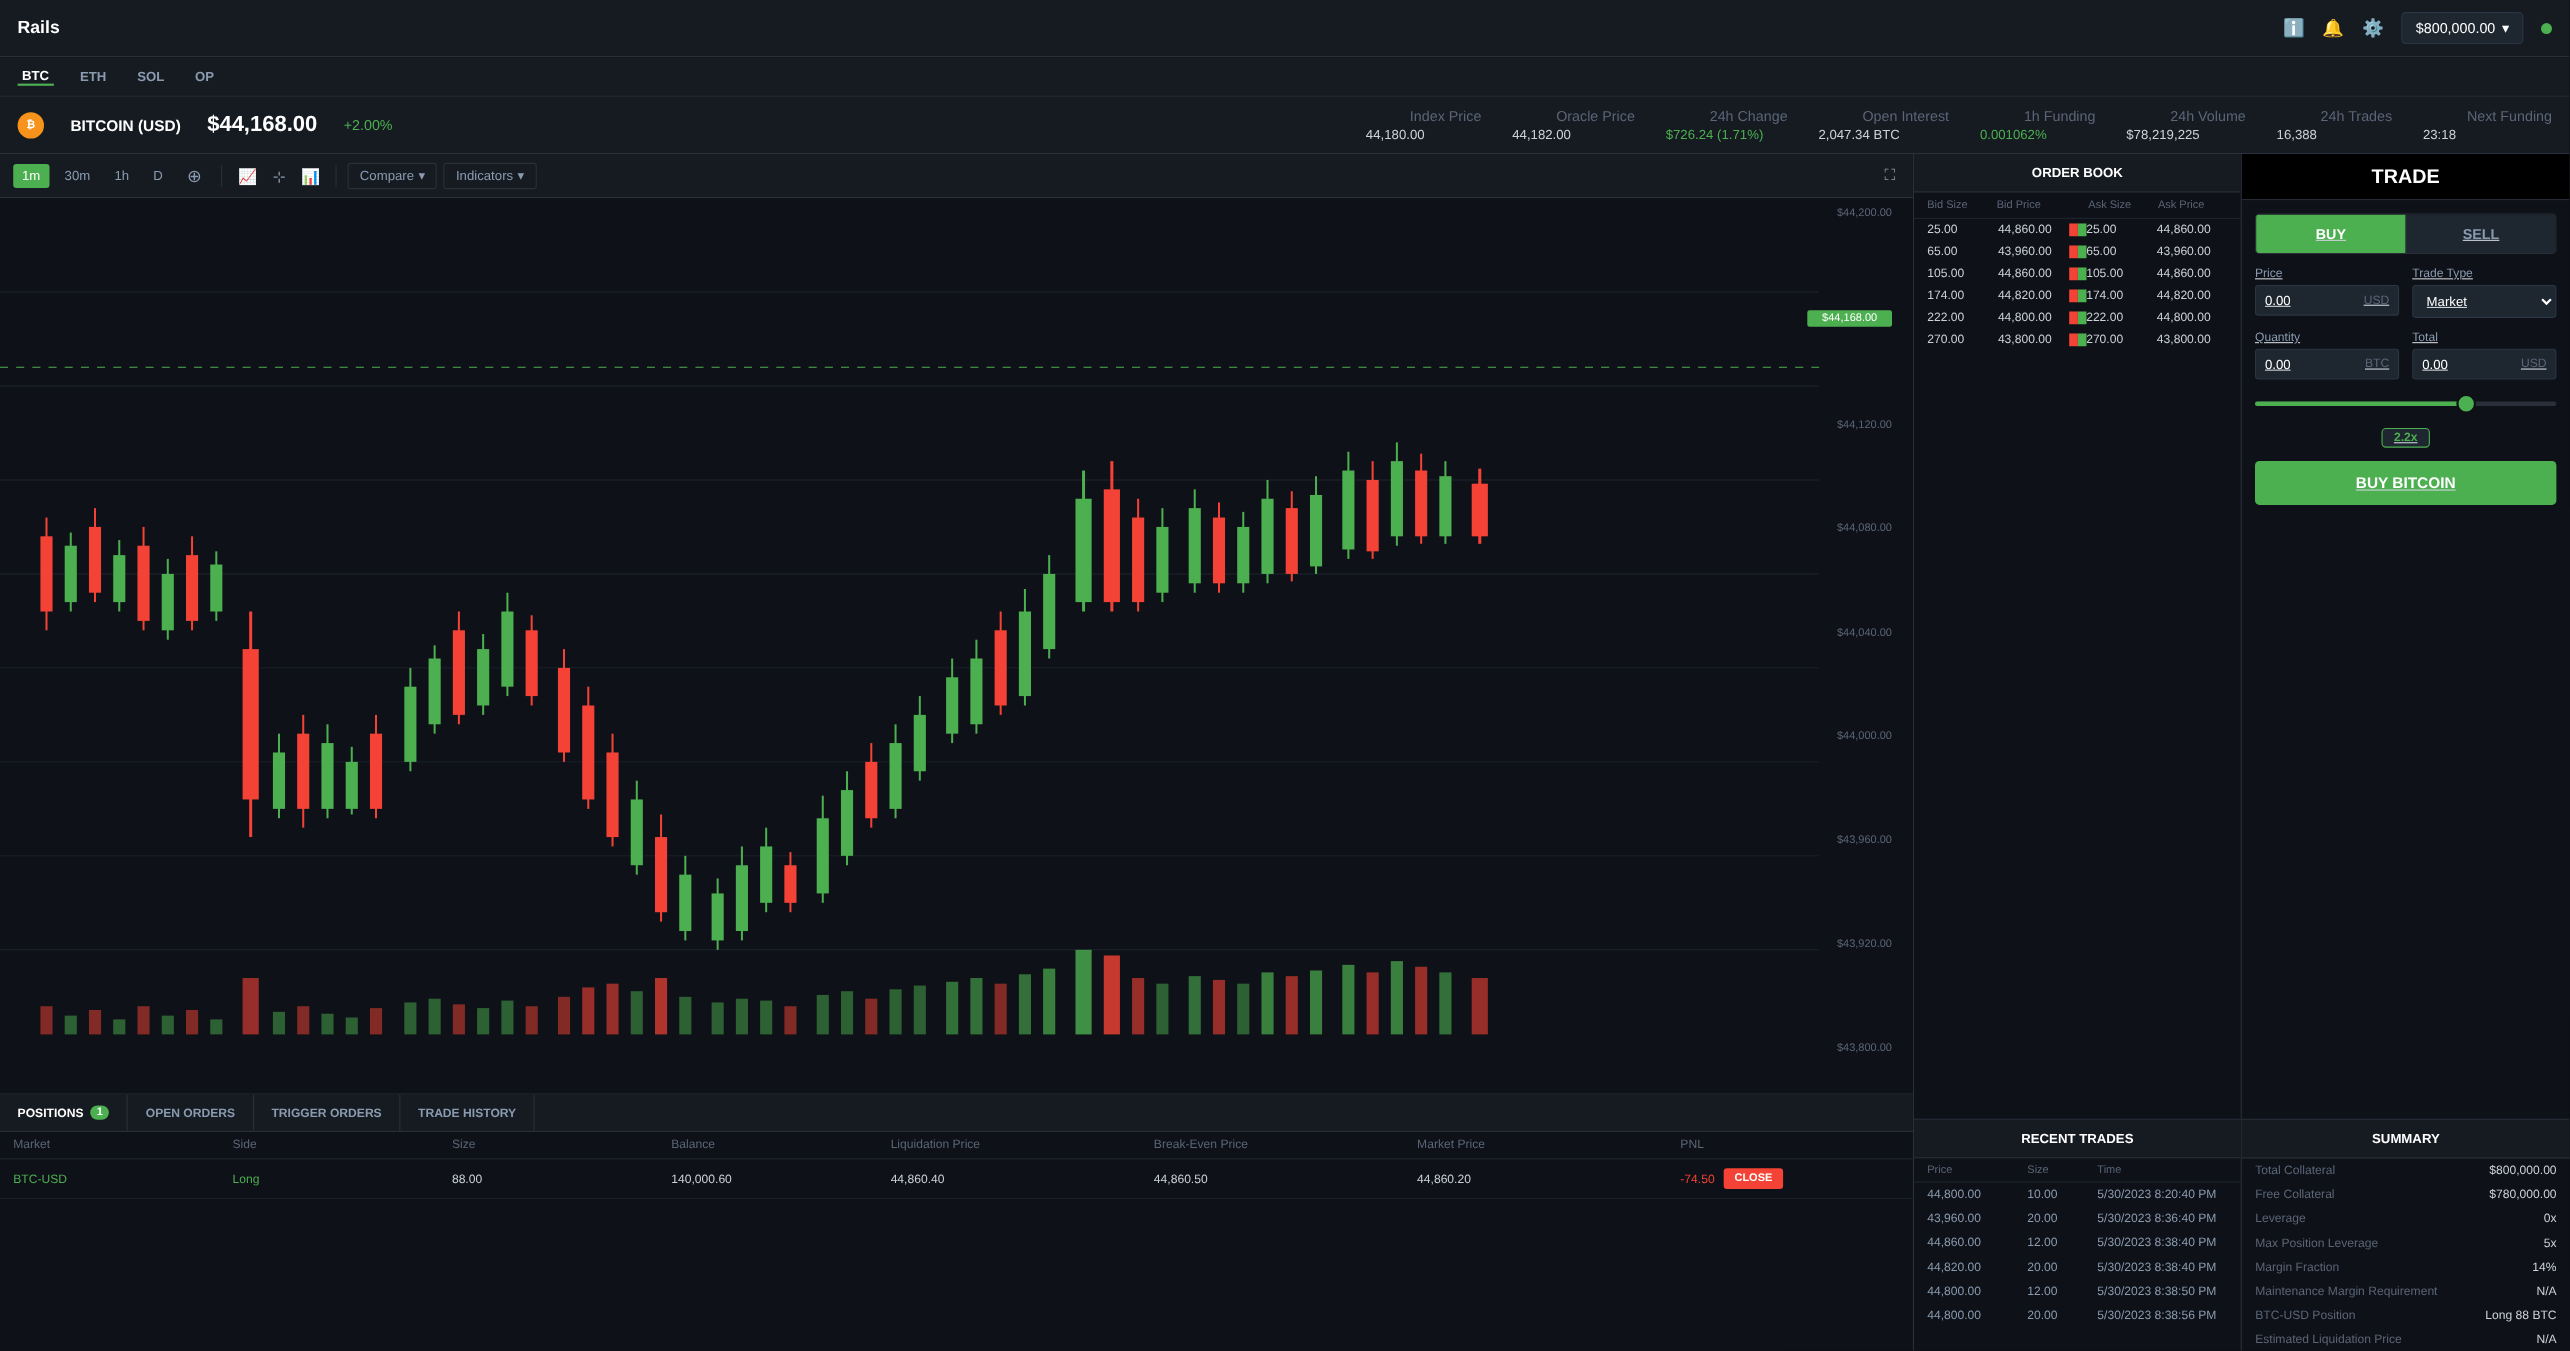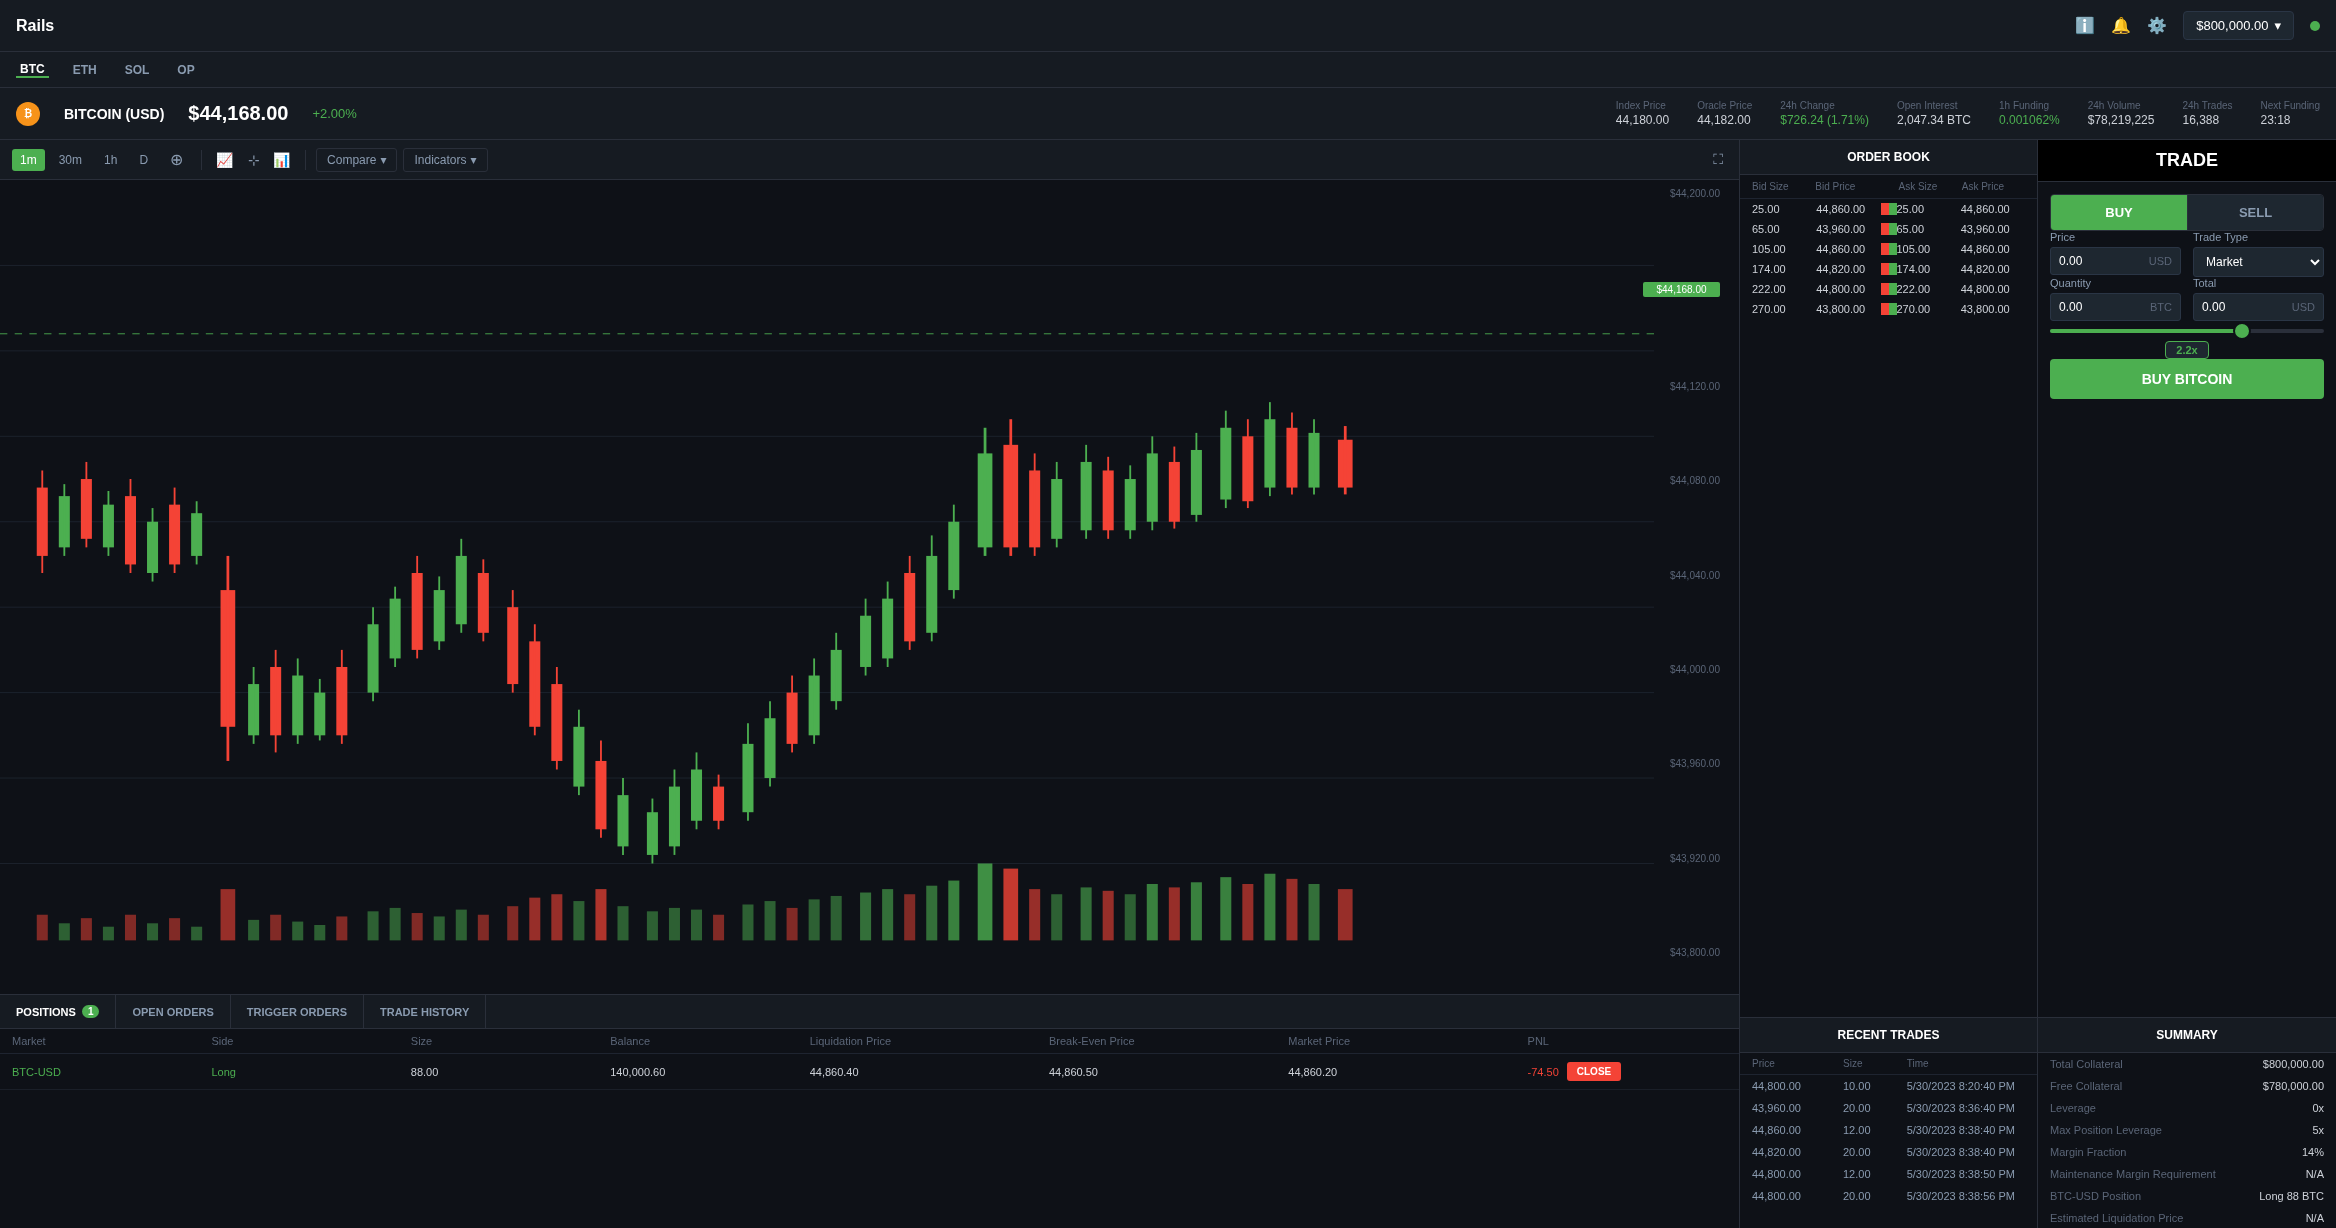--- a/index.html
+++ b/index.html
@@ -18,21 +18,21 @@
     .market-tab { color: #8a9bb0; cursor: pointer; font-size: 12px; font-weight: 600; padding: 0 4px; }
     .market-tab.active { color: #fff; border-bottom: 2px solid #4caf50; }
 
     
     .price-bar { background: #161b22; border-bottom: 1px solid #2a2f3a; display: flex; align-items: center; padding: 6px 16px; gap: 24px; height: 52px; }
     .coin-icon { width: 24px; height: 24px; background: #f7931a; border-radius: 50%; display: flex; align-items: center; justify-content: center; color: #fff; font-size: 10px; font-weight: 700; }
     .coin-name { color: #fff; font-size: 14px; font-weight: 600; }
     .coin-price { color: #fff; font-size: 20px; font-weight: 700; }
     .price-change { color: #4caf50; font-size: 13px; }
     .stat-block { display: flex; flex-direction: column; gap: 2px; }
-    .stat-label { color: #5a6577; font-size: 10px; }
+    .stat-label { color: #5a6577; font-size: 13px; margin-left: 40px; }
     .stat-value { color: #cdd1d8; font-size: 12px; }
     .stat-value.green { color: #4caf50; }
     .price-bar-stats { margin-left: auto; display: flex; gap: 28px; }
     .chart-toolbar { background: #161b22; border-bottom: 1px solid #2a2f3a; display: flex; align-items: center; padding: 0 12px; height: 40px; gap: 6px; }
     .time-btn { background: none; border: none; color: #8a9bb0; cursor: pointer; padding: 4px 8px; border-radius: 3px; font-size: 12px; }
     .time-btn.active { background: #4caf50; color: #fff; }
     .chart-icon { color: #8a9bb0; font-size: 14px; cursor: pointer; margin: 0 4px; }
     .chart-divider { width: 1px; height: 20px; background: #2a2f3a; margin: 0 4px; }
     .compare-btn { background: none; border: 1px solid #2a2f3a; color: #8a9bb0; cursor: pointer; padding: 4px 10px; border-radius: 3px; font-size: 12px; display: flex; align-items: center; gap: 4px; }
     .positions-tabs { display: flex; background: #161b22; border-bottom: 1px solid #2a2f3a; }
@@ -42,21 +42,21 @@
     .positions-table { flex: 1; overflow-y: auto; }
     .table-header { display: grid; grid-template-columns: 1fr 1fr 1fr 1fr 1.2fr 1.2fr 1.2fr 1fr; padding: 6px 12px; color: #5a6577; font-size: 11px; border-bottom: 1px solid #1e2430; }
     .table-row { display: grid; grid-template-columns: 1fr 1fr 1fr 1fr 1.2fr 1.2fr 1.2fr 1fr; padding: 8px 12px; border-bottom: 1px solid #1a1f28; font-size: 11px; align-items: center; }
     .green-text { color: #4caf50; }
     .red-text { color: #f44336; }
     .close-btn { background: #f44336; color: #fff; border: none; padding: 4px 10px; border-radius: 3px; cursor: pointer; font-size: 10px; font-weight: 600; }
     .ob-title { background: #161b22; border-bottom: 1px solid #2a2f3a; padding: 10px 16px; font-size: 12px; font-weight: 700; color: #fff; text-align: center; }
     .ob-header { display: grid; grid-template-columns: 1fr 1fr 1fr 1fr; padding: 6px 12px; color: #5a6577; font-size: 10px; border-bottom: 1px solid #1e2430; }
     .ob-row { display: grid; grid-template-columns: 1fr 1fr 16px 1fr 1fr; padding: 4px 12px; font-size: 11px; align-items: center; }
     .trade-header { background: #000000; border-bottom: 1px solid #2a2f3a; padding: 10px 16px; font-size: 18px; font-weight: 700; color: #fff; text-align: center; }
-    .trade-body { flex: 1; padding: 12px; display: flex; flex-direction: column; overflow-y: auto; }
+    .trade-body { flex: 1; padding: 12px; display: flex; flex-direction: column; gap: 12px; overflow-y: auto; text-decoration: underline; }
     .buy-sell-btns { display: grid; grid-template-columns: 1fr 1fr; gap: 0; border: 1px solid #2a2f3a; border-radius: 4px; overflow: hidden; }
     .buy-btn { background: #4caf50; color: #fff; border: none; padding: 10px; font-size: 13px; font-weight: 700; cursor: pointer; }
     .sell-btn { background: #1e2730; color: #8a9bb0; border: none; padding: 10px; font-size: 13px; font-weight: 700; cursor: pointer; border-left: 1px solid #2a2f3a; }
     .field-row { display: grid; grid-template-columns: 1fr 1fr; gap: 12px; }
     .field-group { display: flex; flex-direction: column; gap: 4px; }
     .field-label { color: #8a9bb0; font-size: 11px; }
     .field-input-wrap { display: flex; align-items: center; background: #1e2730; border: 1px solid #2a3545; border-radius: 3px; padding: 6px 8px; }
     .field-input { background: none; border: none; color: #fff; font-size: 12px; flex: 1; width: 0; min-width: 0; outline: none; }
     .field-unit { color: #5a6577; font-size: 11px; flex-shrink: 0; }
     .field-select { background: #1e2730; border: 1px solid #2a3545; border-radius: 3px; padding: 6px 8px; color: #fff; font-size: 12px; flex: 1; outline: none; }

